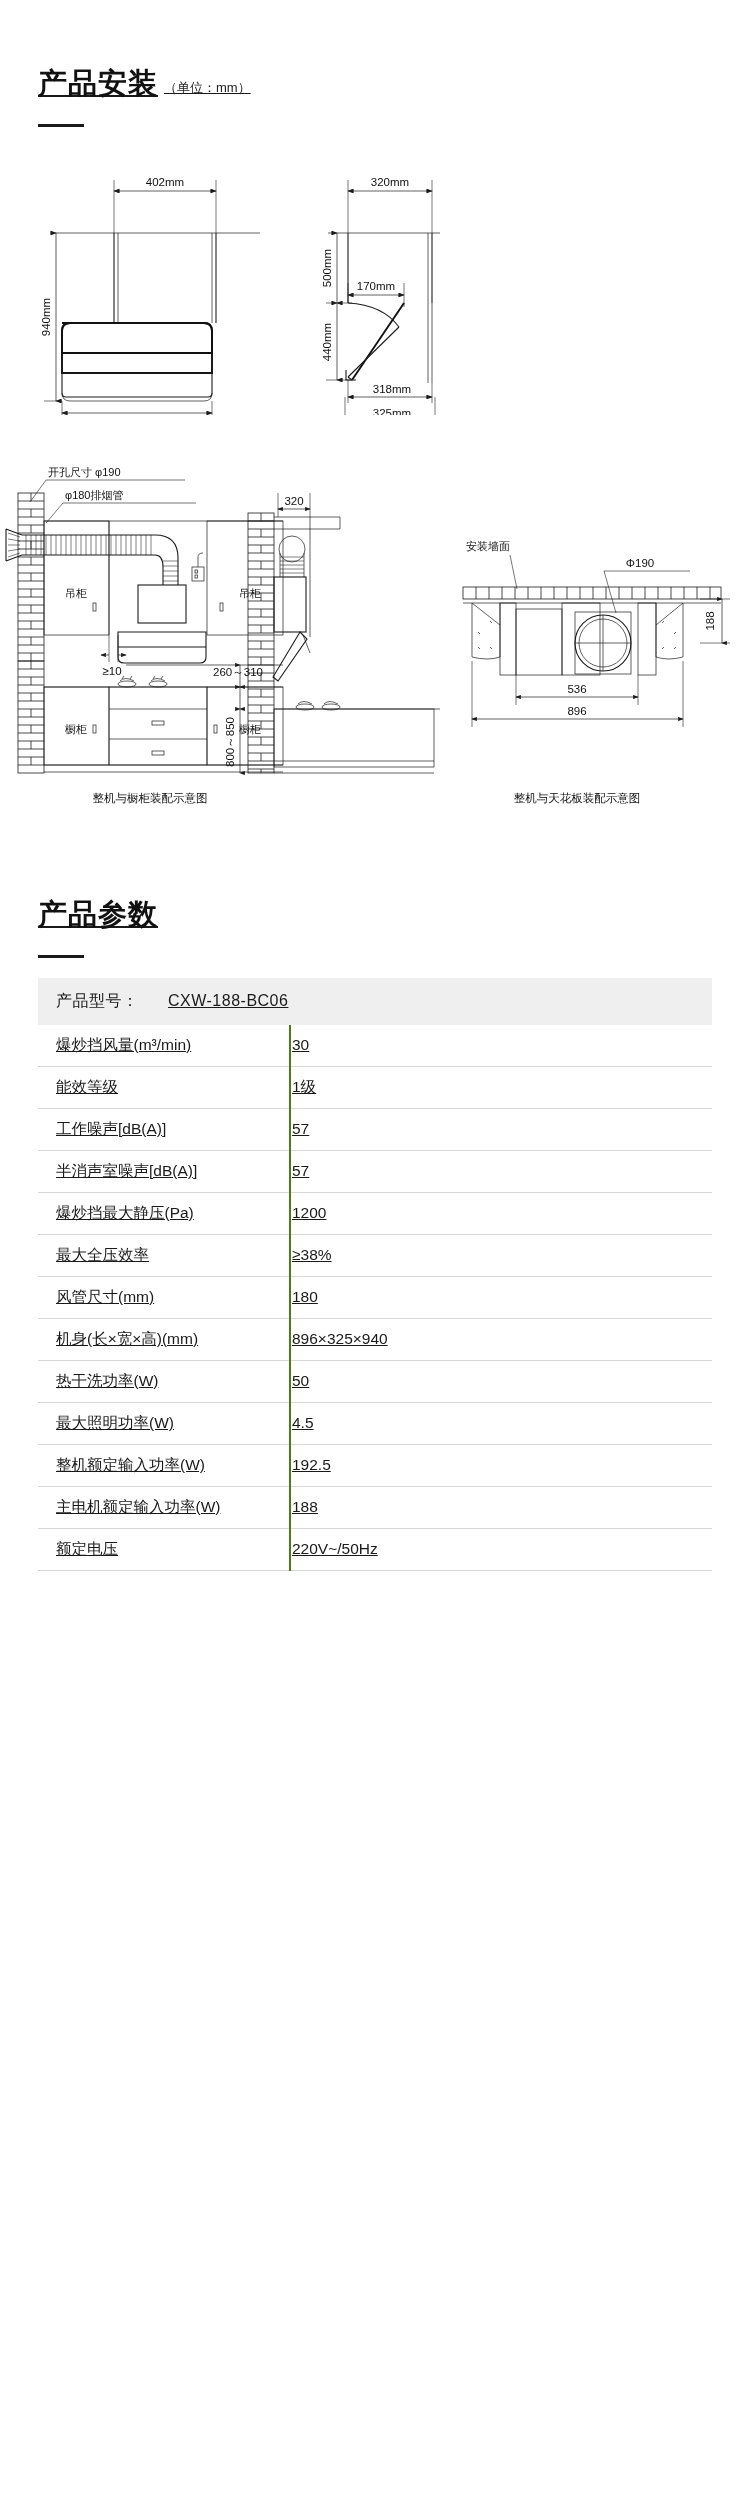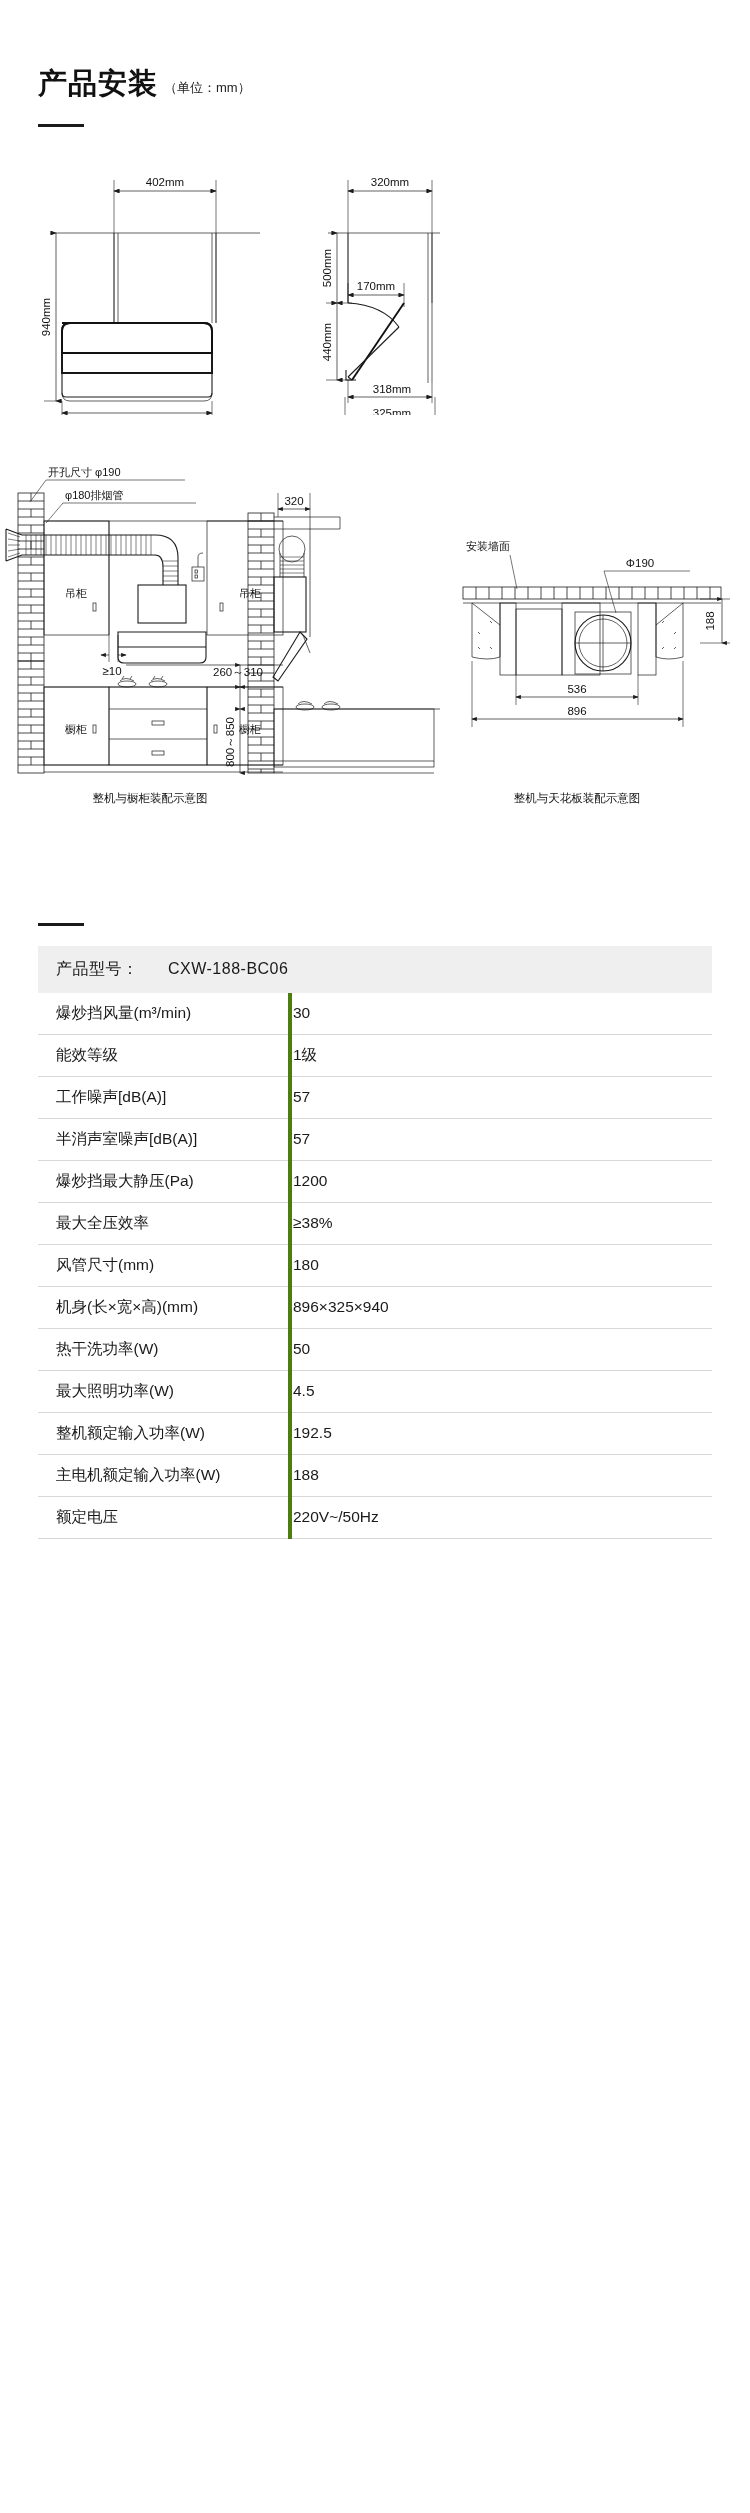--- a/index.html
+++ b/index.html
@@ -8,20 +8,21 @@
     background: #ffffff;
     font-family: "Liberation Sans", "DejaVu Sans", sans-serif;
     color: #1a1a1a;
   }
   .page {
     width: 750px;
     min-height: 2513px;
     position: relative;
     background: #fff;
     overflow: hidden;
+    text-decoration: underline;
   }
 
   
   .section-head {
     padding: 0 0 0 38px;
   }
   .section-title-row {
     display: flex;
     align-items: flex-end;
     gap: 6px;
@@ -93,21 +94,21 @@
   }
   table.params td {
     border-bottom: 1px solid #d8d8d8;
     padding: 10px 0;
     vertical-align: middle;
     height: 37px;
   }
   table.params td.k {
     padding-left: 18px;
     width: 252px;
-    border-right: 4px solid #4d7c0f;
+    border-right: 2px solid #4d7c0f;
     text-align: left;
     white-space: nowrap;
   }
   table.params td.v {
     text-align: left;
     padding-left: 1px;
   }
   table.params tr:last-child td { border-bottom: 1px solid #d8d8d8; }
   .model-label { display: inline-block; min-width: 112px; }
 </style>
@@ -570,20 +571,23 @@
           <polygon points="0 8, 3 0, 6 8" fill="#1c1c1c"></polygon>
         </marker>
         <marker id="aD2" markerWidth="6" markerHeight="8" refX="3" refY="7" orient="auto">
           <polygon points="0 0, 3 8, 6 0" fill="#1c1c1c"></polygon>
         </marker>
       </defs>
     </svg>
   </div>
 
   <div class="section-head" style="padding-top:62px;">
+    <div class="section-title-row">
+      <span class="section-title">产品参数</span>
+    </div>
     <div class="rule"></div>
   </div>
 
   <div class="table-wrap" style="margin-top:20px;">
     <table class="params">
       <tbody>
         <tr class="header-row">
           <td colspan="2">
             <span class="model-label">产品型号：</span><span>CXW-188-BC06</span>
           </td>

